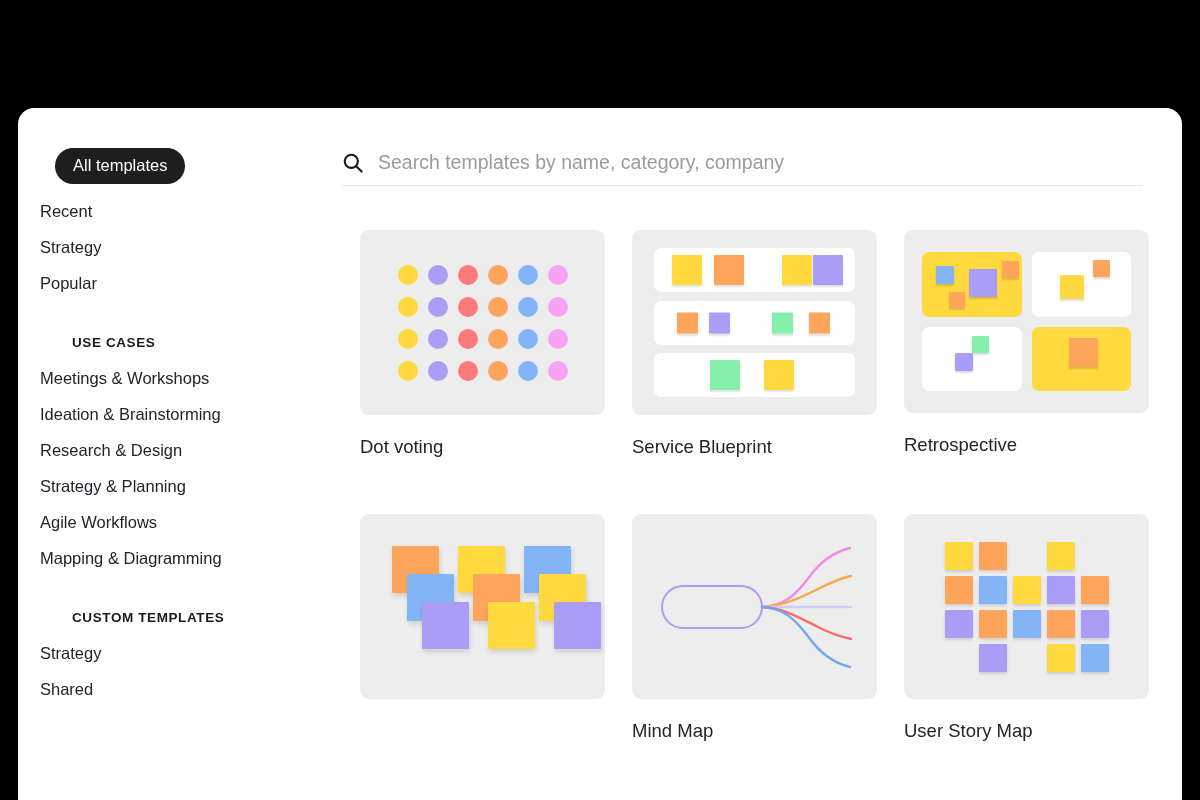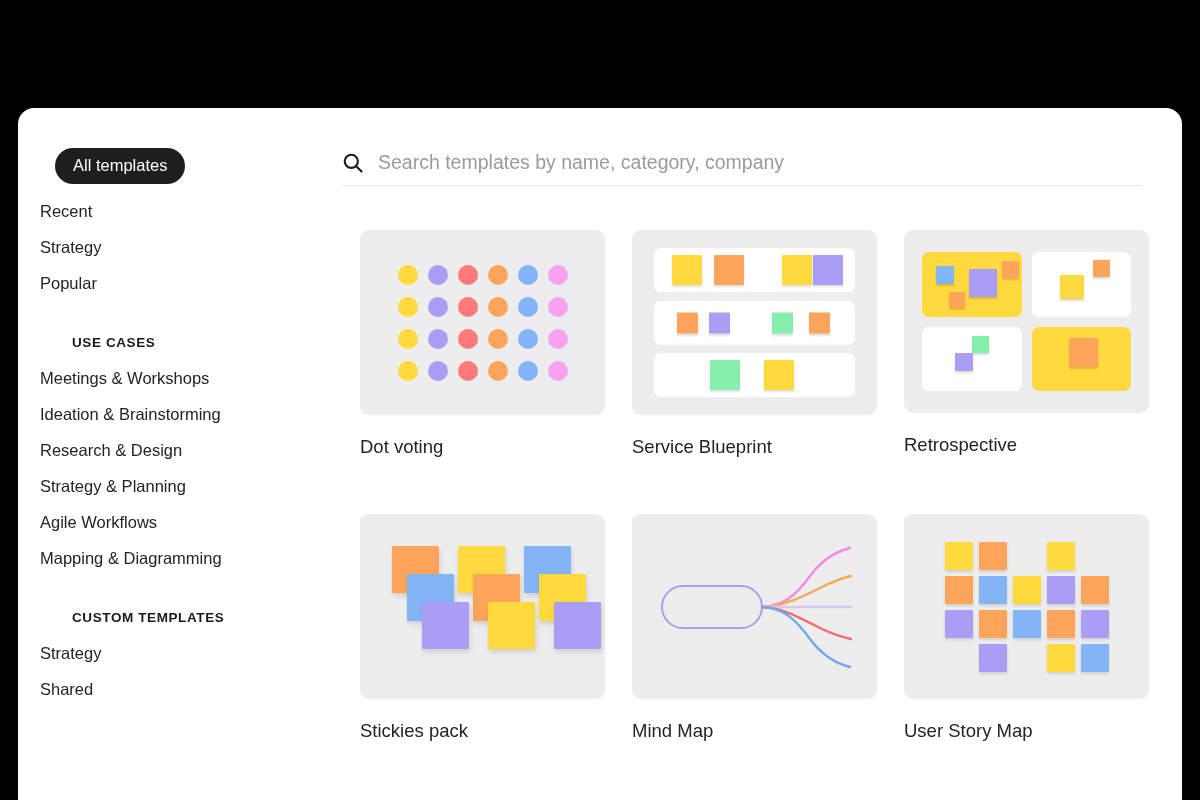--- a/index.html
+++ b/index.html
@@ -339,21 +339,20 @@
             <div class="sticky-note" style="left: 32px; top: 32px; width: 47px; height: 47px; background: rgb(255, 164, 91); z-index: 1;"></div>
             <div class="sticky-note" style="left: 47px; top: 60px; width: 47px; height: 47px; background: rgb(131, 180, 245); z-index: 2;"></div>
             <div class="sticky-note" style="left: 62px; top: 88px; width: 47px; height: 47px; background: rgb(169, 157, 245); z-index: 3;"></div>
             <div class="sticky-note" style="left: 98px; top: 32px; width: 47px; height: 47px; background: rgb(255, 217, 61); z-index: 1;"></div>
             <div class="sticky-note" style="left: 113px; top: 60px; width: 47px; height: 47px; background: rgb(255, 164, 91); z-index: 2;"></div>
             <div class="sticky-note" style="left: 128px; top: 88px; width: 47px; height: 47px; background: rgb(255, 217, 61); z-index: 3;"></div>
             <div class="sticky-note" style="left: 164px; top: 32px; width: 47px; height: 47px; background: rgb(131, 180, 245); z-index: 1;"></div>
             <div class="sticky-note" style="left: 179px; top: 60px; width: 47px; height: 47px; background: rgb(255, 217, 61); z-index: 2;"></div>
             <div class="sticky-note" style="left: 194px; top: 88px; width: 47px; height: 47px; background: rgb(169, 157, 245); z-index: 3;"></div>
           </div>
-        <div class="card-title">Stickies pack</div>
       </div>
 
       <div class="card">
         <div class="thumb">
           <svg class="mindmap-svg" id="mindmap-svg" viewBox="0 0 245 185">
             <rect x="30" y="72" width="100" height="42" rx="21" ry="21" fill="none" stroke="#A99DF5" stroke-width="2"></rect>
             <g id="mindmap-branches" fill="none" stroke-width="2.4" stroke-linecap="round">
                 <path d="M130,93 C150,92 162,84 178,62 C192,43 206,37 218,34" stroke="#F08CE8"></path>
                 <path d="M130,93 C152,92 168,84 188,74 C200,68 210,64 219,62" stroke="#FBA94C"></path>
                 <path d="M130,93 L219,93" stroke="#CFCBF2" stroke-width="2.6"></path>

